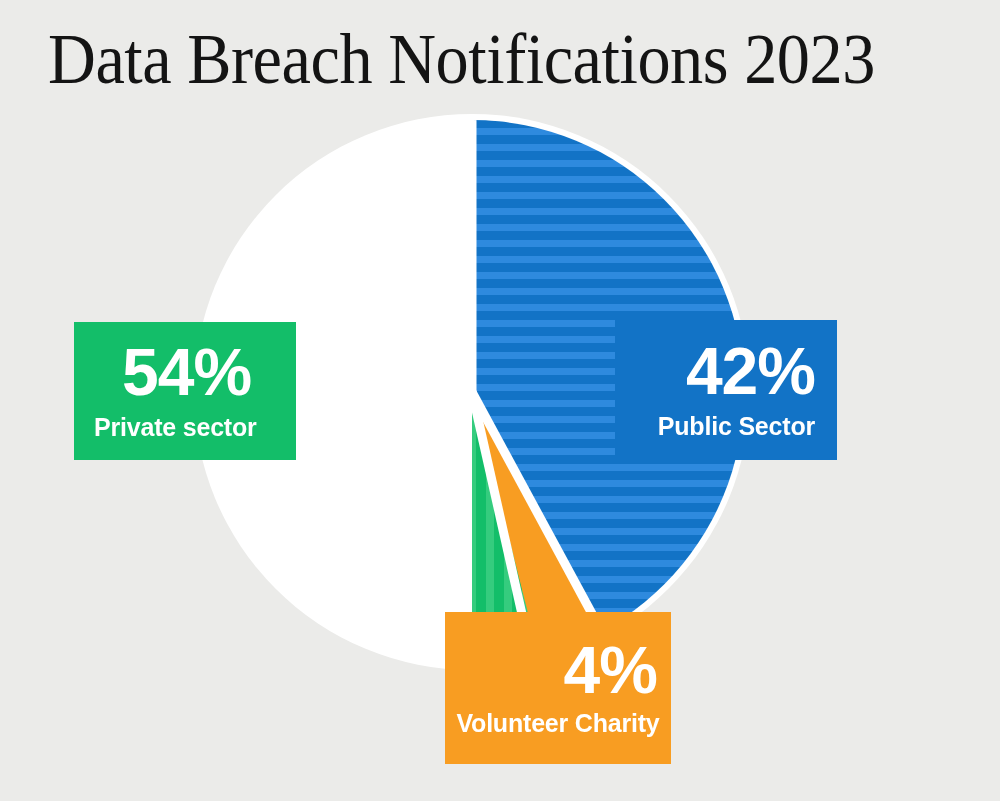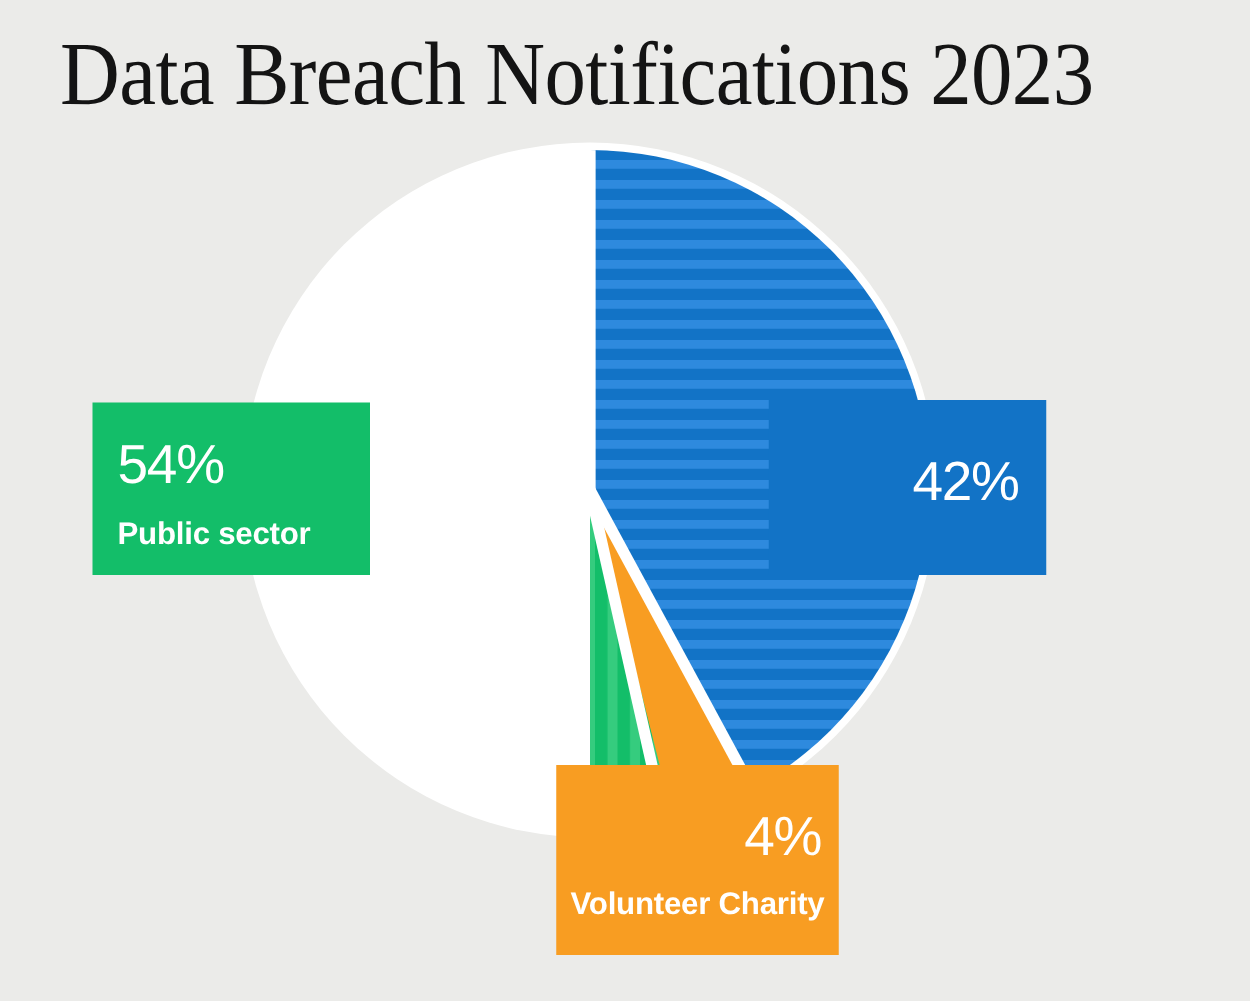--- a/index.html
+++ b/index.html
@@ -51,24 +51,25 @@
   
   .callout {
     position: absolute;
     box-sizing: border-box;
     color: #ffffff;
     display: flex;
     flex-direction: column;
     justify-content: center;
   }
   .callout .pct {
-    font-size: 44px;
-    font-weight: 400;
+    font-size: 66px;
+    font-weight: 700;
     line-height: 64px;
     letter-spacing: -1px;
+    margin-left: 28px;
   }
   .callout .lbl {
     font-size: 25px;
     font-weight: 700;
     line-height: 30px;
     letter-spacing: -0.2px;
   }
 
   #callout-private {
     left: 74px;
@@ -145,25 +146,26 @@
 
         <line x1="472" y1="392" x2="472" y2="112" stroke="#ffffff" stroke-width="9"></line>
         <line x1="472" y1="392" x2="610" y2="647" stroke="#ffffff" stroke-width="9"></line>
         <line x1="472" y1="392" x2="535" y2="672" stroke="#ffffff" stroke-width="9"></line>
       </g>
     </svg>
   </div>
 
   <div class="callout" id="callout-private">
     <div class="pct">54%</div>
-    <div class="lbl">Public sector</div>
+    <div class="lbl">Private sector</div>
   </div>
 
   <div class="callout" id="callout-public">
     <div class="pct">42%</div>
+    <div class="lbl">Public Sector</div>
   </div>
 
   <div class="callout" id="callout-charity">
     <div class="pct">4%</div>
     <div class="lbl">Volunteer Charity</div>
   </div>
 
 </div>
 
 </body></html>

